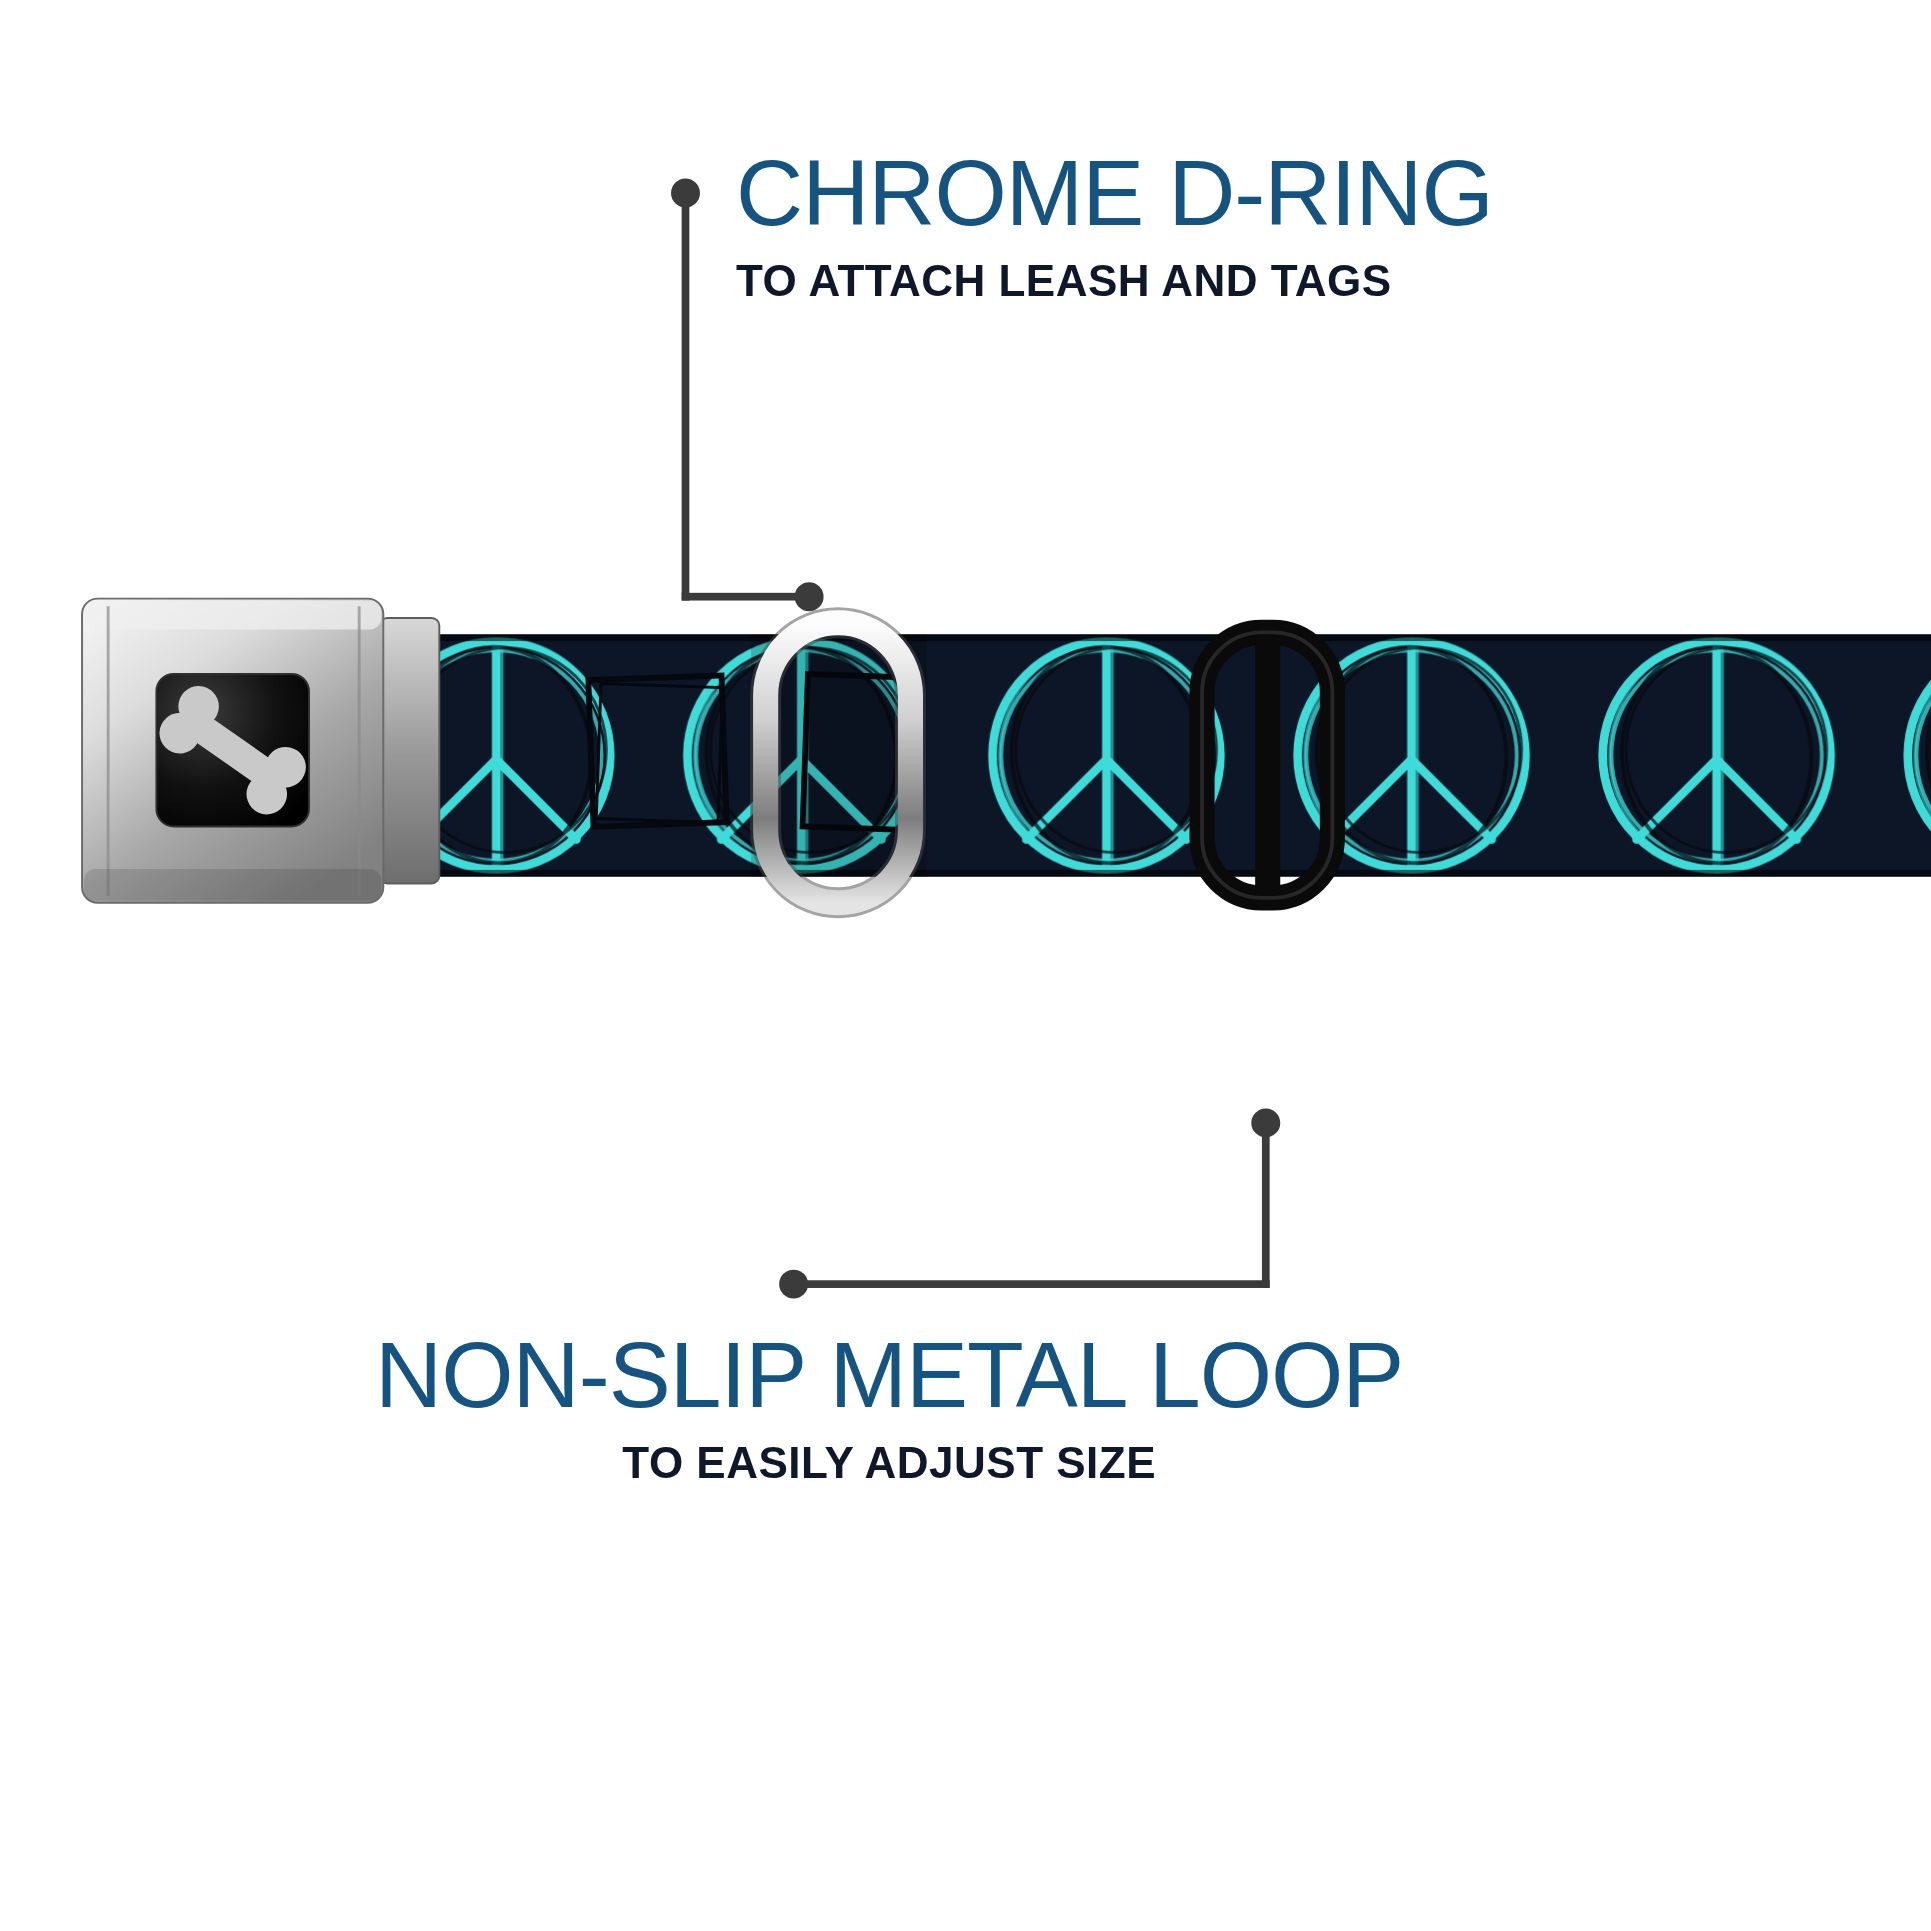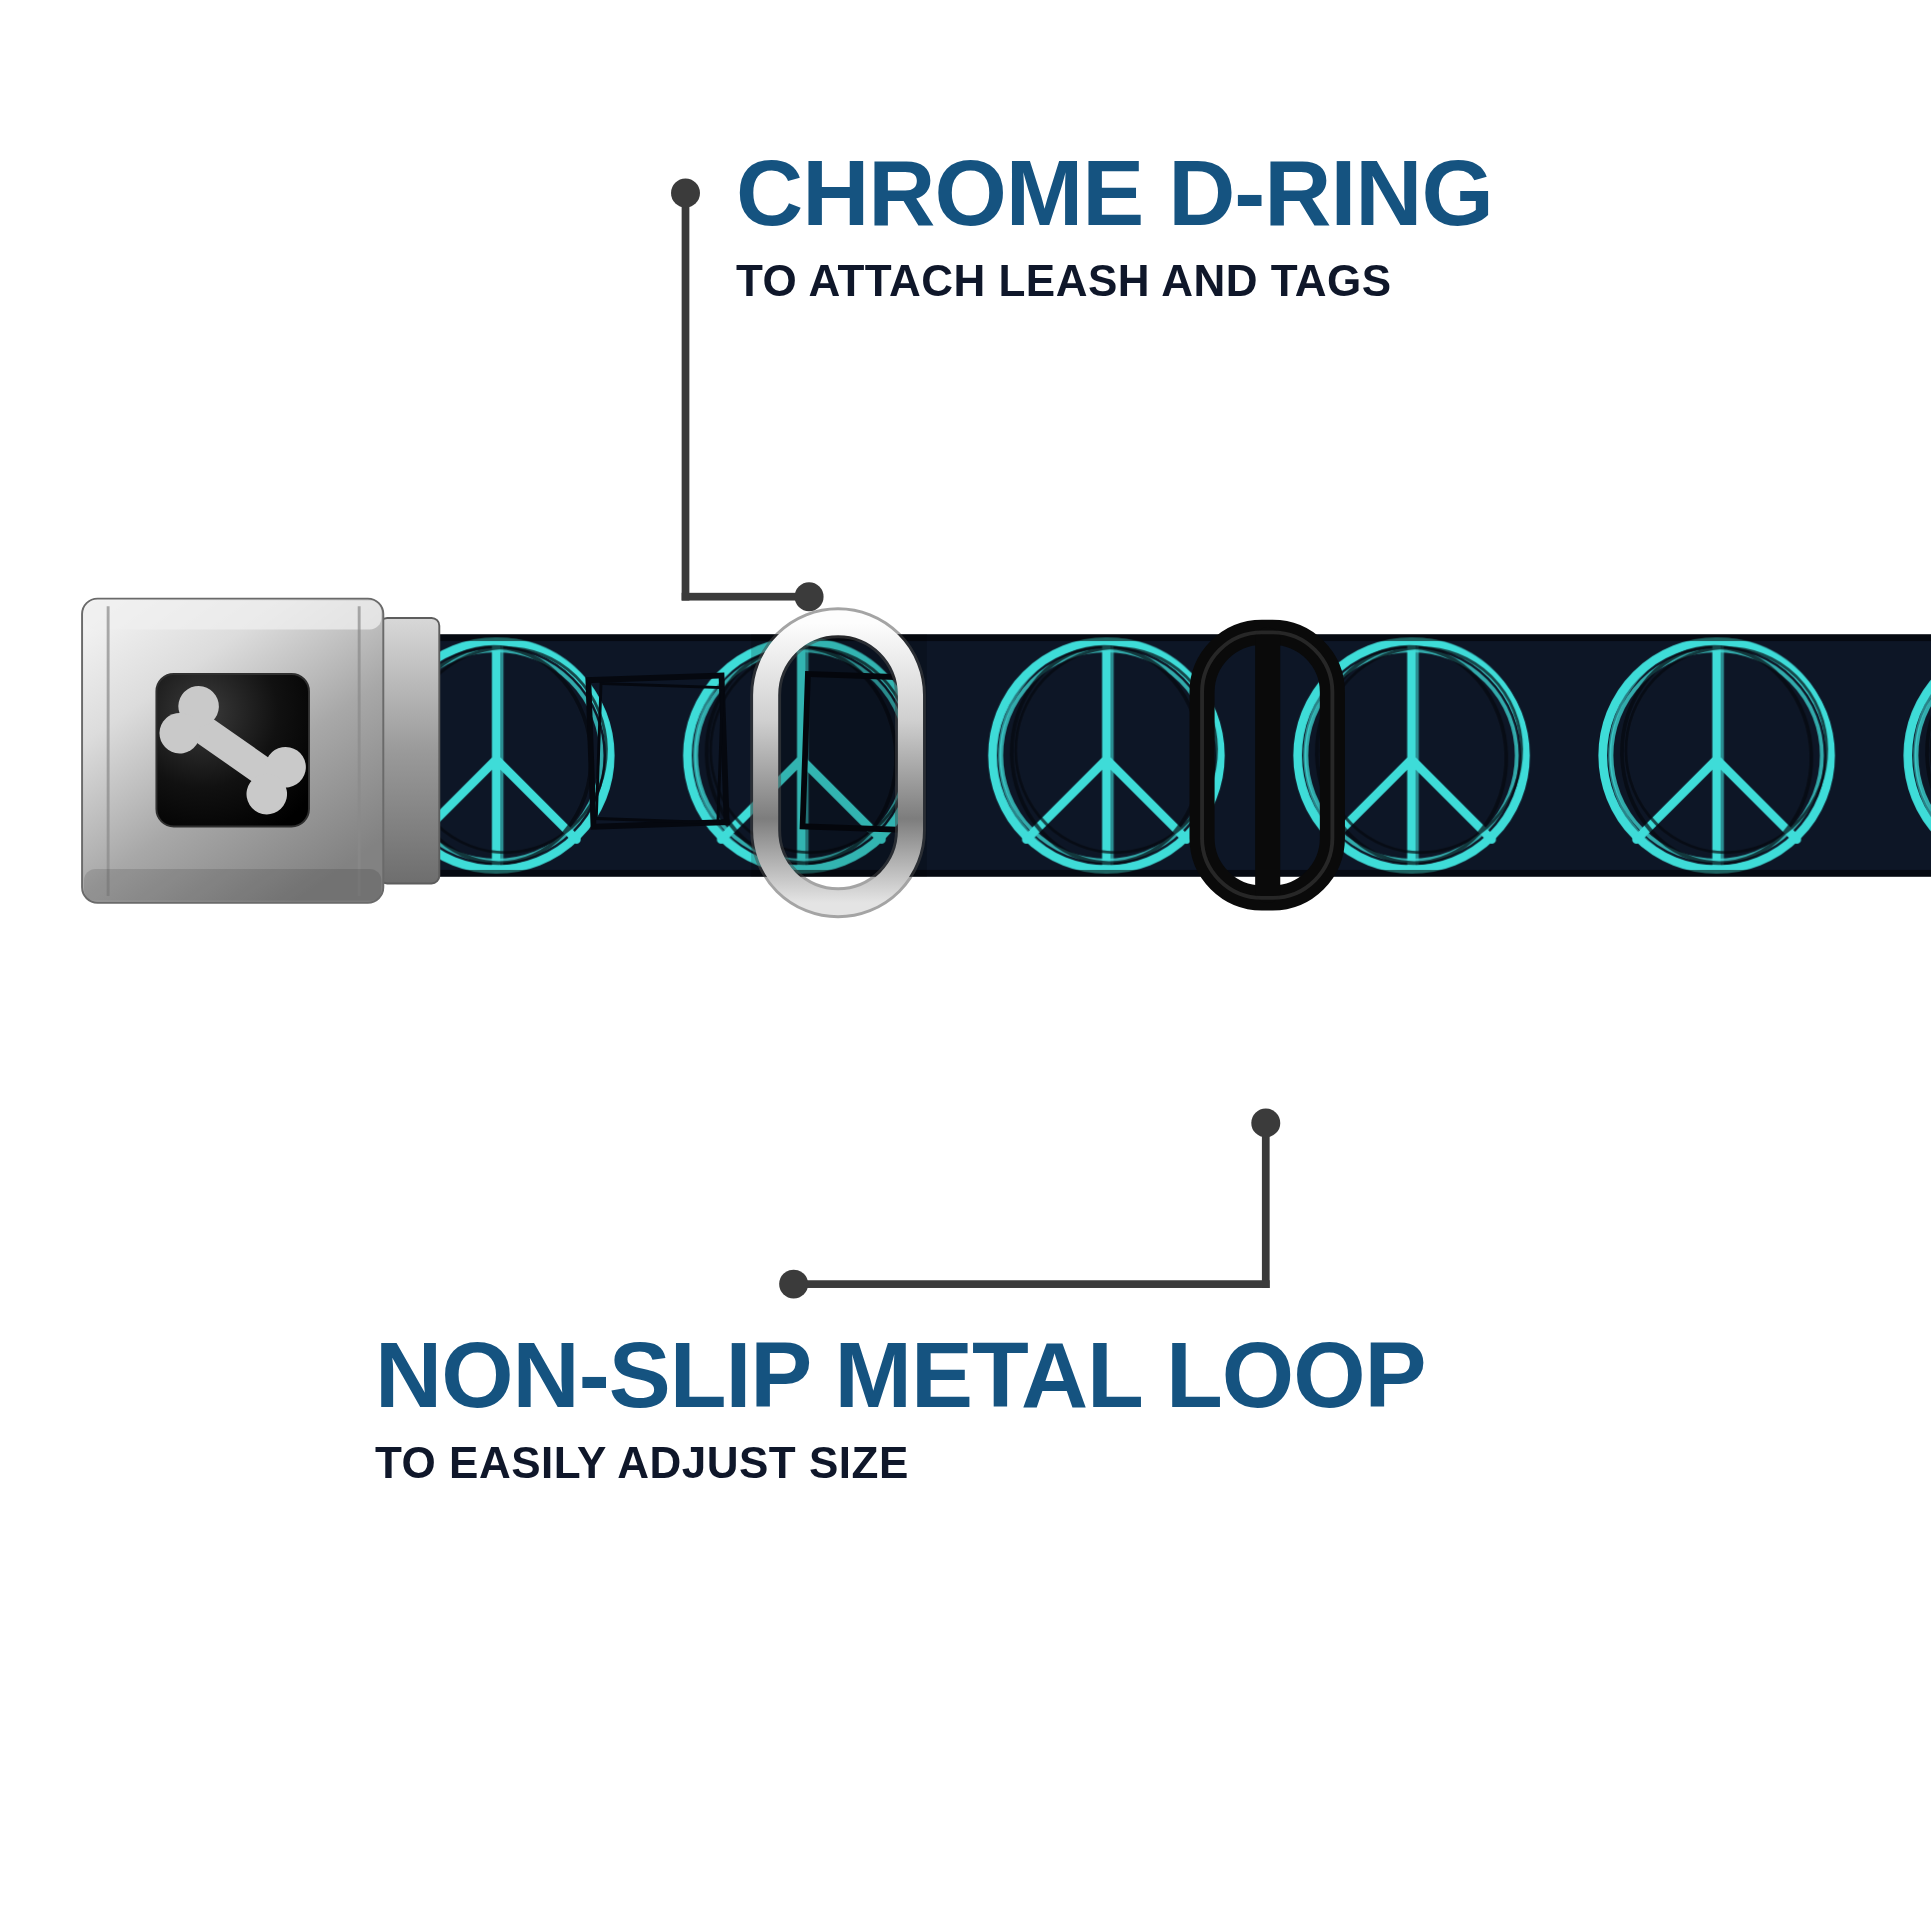--- a/index.html
+++ b/index.html
@@ -3,29 +3,29 @@
 <meta charset="utf-8">
 <style>
   html,body { margin:0; padding:0; background:#ffffff; }
   .stage {
     position:relative; width:1931px; height:1931px; background:#ffffff;
     overflow:hidden; font-family:"Liberation Sans", sans-serif;
   }
   .gfx { position:absolute; left:0; top:0; }
   .callout { position:absolute; }
   .callout .title {
-    margin:0; font-weight:bold; font-size:93px; line-height:1;
+    margin:0; font-weight:normal; font-size:93px; line-height:1;
     letter-spacing:-1px; color:#155380; white-space:nowrap;
   }
   .callout .subtitle {
     margin:19.3px 0 0 0; font-weight:bold; font-size:44px; line-height:1;
     letter-spacing:0.5px; color:#0f172a; white-space:nowrap;
   }
   .top-callout { left:736px; top:147px; }
-  .bottom-callout { left:375px; top:1329px; }
+  .bottom-callout { left:375px; top:1329px;text-align:center; }
 </style>
 </head>
 <body>
 
 <div class="stage">
 
   <svg class="gfx" width="1931" height="1931" viewBox="0 0 2000 2000">
     <defs>
       <linearGradient id="buckleMetal" x1="0" y1="0" x2="0.7" y2="1">
         <stop offset="0" stop-color="#f7f7f7"></stop>

